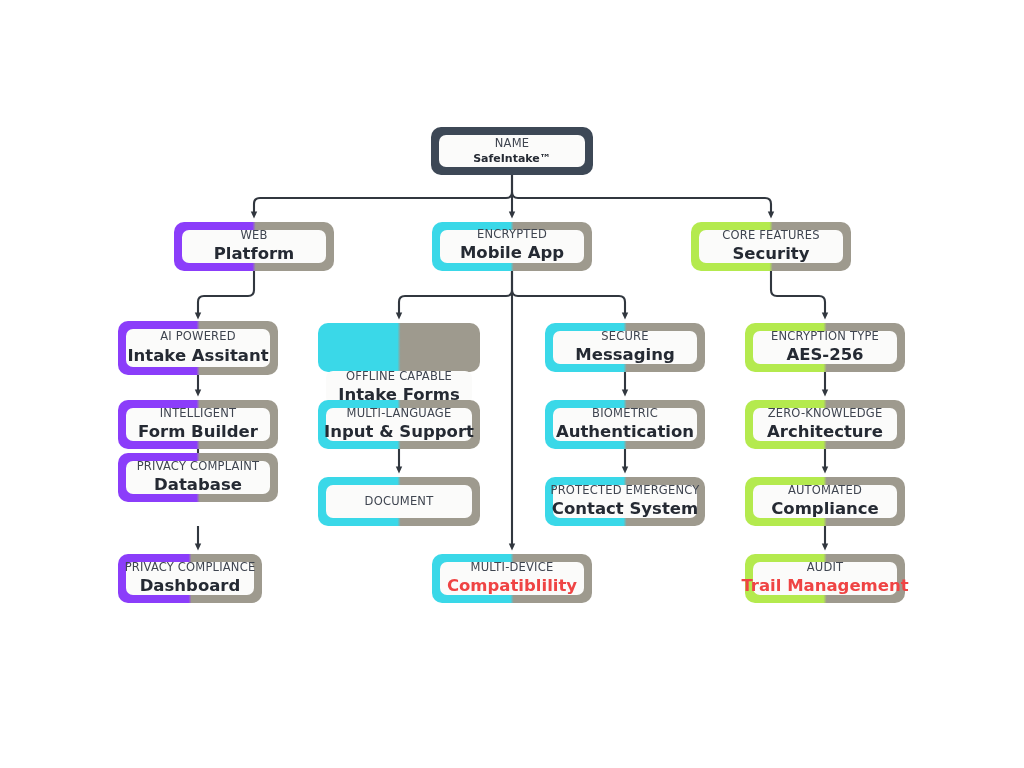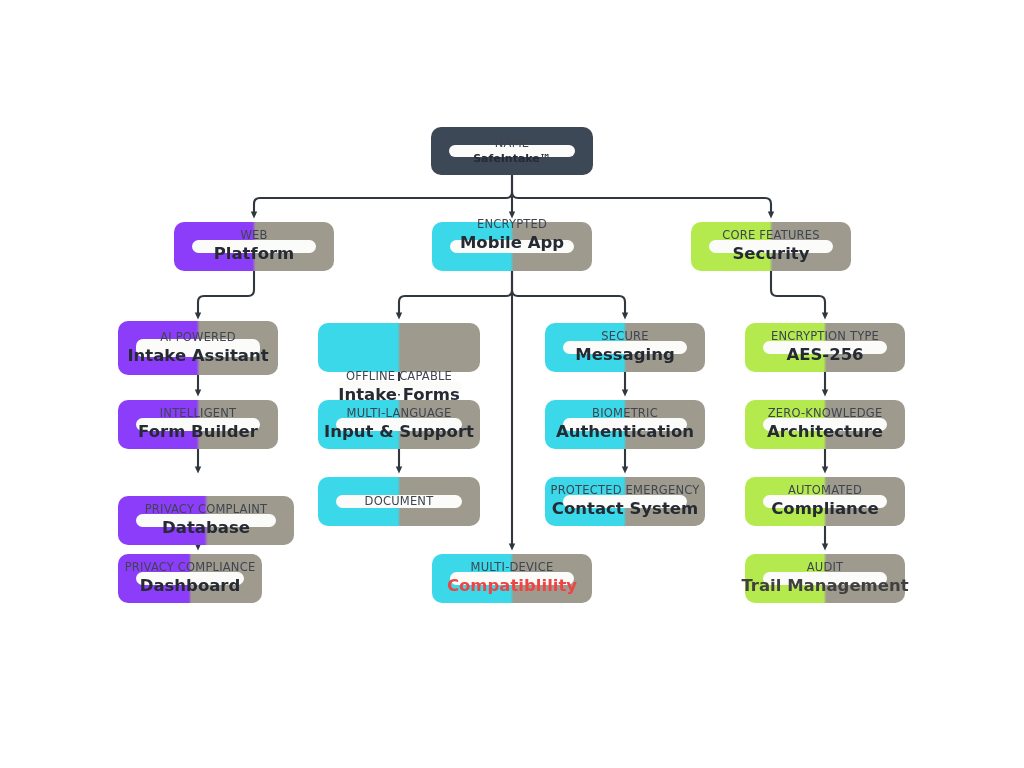--- a/index.html
+++ b/index.html
@@ -24,21 +24,21 @@
     left: 0;
     top: 0;
     width: 1024px;
     height: 768px;
     pointer-events: none;
   }
   
   .node-wrap {
     position: absolute;
     border-radius: 10px;
-    padding: 18px;
+    padding: 8px;
     box-sizing: border-box;
     z-index: 5;
   }
   .node-inner {
     width: 100%;
     height: 100%;
     background: #fbfbfa;
     border-radius: 7px;
     display: flex;
     flex-direction: column;
@@ -130,21 +130,21 @@
           <div class="node-sub" style="color: rgb(63, 69, 80);">AI POWERED</div>
           <div class="node-title" style="color: rgb(37, 42, 51);">Intake Assitant</div>
         </div>
       </div>
       <div class="node-wrap" style="left: 118px; top: 400px; width: 160px; height: 49px; background: linear-gradient(90deg, rgb(139, 61, 250) 0%, rgb(139, 61, 250) 49%, rgb(158, 154, 142) 51%, rgb(158, 154, 142) 100%);">
         <div class="node-inner" style="background: rgb(251, 251, 250);">
           <div class="node-sub" style="color: rgb(63, 69, 80);">INTELLIGENT</div>
           <div class="node-title" style="color: rgb(37, 42, 51);">Form Builder</div>
         </div>
       </div>
-      <div class="node-wrap" style="left: 118px; top: 496px; width: 176px; height: 49px; background: linear-gradient(90deg, rgb(139, 61, 250) 0%, rgb(139, 61, 250) 49%, rgb(158, 154, 142) 51%, rgb(158, 154, 142) 100%);">
+      <div class="node-wrap" style="left: 118px; top: 453px; width: 160px; height: 49px; background: linear-gradient(90deg, rgb(139, 61, 250) 0%, rgb(139, 61, 250) 49%, rgb(158, 154, 142) 51%, rgb(158, 154, 142) 100%);">
         <div class="node-inner" style="background: rgb(251, 251, 250);">
           <div class="node-sub" style="color: rgb(63, 69, 80);">PRIVACY COMPLAINT</div>
           <div class="node-title" style="color: rgb(37, 42, 51);">Database</div>
         </div>
       </div>
       <div class="node-wrap" style="left: 118px; top: 554px; width: 144px; height: 49px; background: linear-gradient(90deg, rgb(139, 61, 250) 0%, rgb(139, 61, 250) 49%, rgb(158, 154, 142) 51%, rgb(158, 154, 142) 100%);">
         <div class="node-inner" style="background: rgb(251, 251, 250);">
           <div class="node-sub" style="color: rgb(63, 69, 80);">PRIVACY COMPLIANCE</div>
           <div class="node-title" style="color: rgb(37, 42, 51);">Dashboard</div>
         </div>
@@ -204,18 +204,18 @@
       </div>
       <div class="node-wrap" style="left: 745px; top: 477px; width: 160px; height: 49px; background: linear-gradient(90deg, rgb(180, 234, 78) 0%, rgb(180, 234, 78) 49%, rgb(158, 154, 142) 51%, rgb(158, 154, 142) 100%);">
         <div class="node-inner" style="background: rgb(251, 251, 250);">
           <div class="node-sub" style="color: rgb(63, 69, 80);">AUTOMATED</div>
           <div class="node-title" style="color: rgb(37, 42, 51);">Compliance</div>
         </div>
       </div>
       <div class="node-wrap" style="left: 745px; top: 554px; width: 160px; height: 49px; background: linear-gradient(90deg, rgb(180, 234, 78) 0%, rgb(180, 234, 78) 49%, rgb(158, 154, 142) 51%, rgb(158, 154, 142) 100%);">
         <div class="node-inner" style="background: rgb(251, 251, 250);">
           <div class="node-sub" style="color: rgb(63, 69, 80);">AUDIT</div>
-          <div class="node-title" style="color: #404040; text-align: right;">Trail Management</div>
+          <div class="node-title" style="color: #ef4444; text-align: right;">Trail Management</div>
         </div>
       </div>
     </div>
 
 </div>
 
 </body></html>

